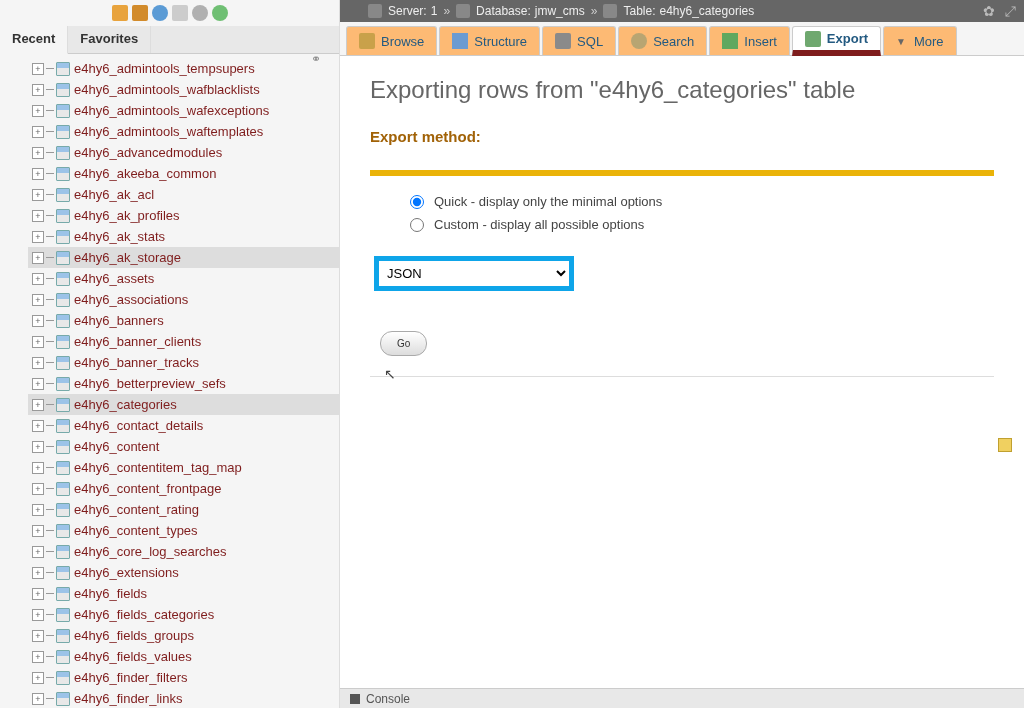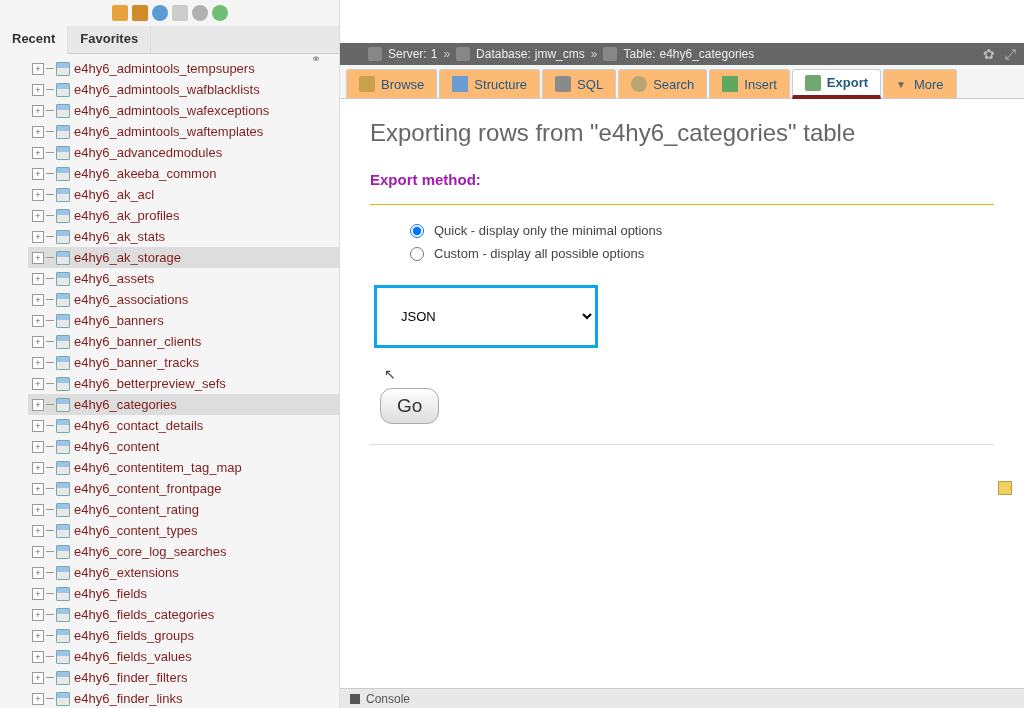--- a/index.html
+++ b/index.html
@@ -30,51 +30,51 @@
 .dash { width: 8px; height: 1px; background: #999; margin-right: 2px; }
 .table-icon { width: 14px; height: 14px; display: inline-block; margin-right: 4px; background: linear-gradient(#9cc3e8 0 40%, #e8e8e8 40% 100%); border: 1px solid #7aa; border-radius: 1px; }
 .tree-label { color: #7f1d1d; font-size: 13px; }
 
 
 .tree::-webkit-scrollbar { width: 12px; }
 .tree::-webkit-scrollbar-track { background: #f0f0f0; }
 .tree::-webkit-scrollbar-thumb { background: #bbb; border-radius: 2px; }
 
 
-.main { flex: 1; display: flex; flex-direction: column; position: relative; margin-top: 43px; }
+.main { flex: 1; display: flex; flex-direction: column; position: relative; }
 
 .collapse-handle { position: absolute; left: 0; top: 0; width: 20px; height: 22px; background: #ccc; color: #666; text-align: center; line-height: 22px; cursor: pointer; font-size: 11px; }
 
 .breadcrumb { height: 22px; background: #666; color: #eee; display: flex; align-items: center; padding: 0 8px 0 28px; font-size: 12px; gap: 4px; position: relative; }
 .breadcrumb .bicon { width: 14px; height: 14px; display: inline-block; background: #888; border-radius: 2px; margin-right: 2px; }
 .breadcrumb .sep { color: #ccc; margin: 0 2px; }
 .breadcrumb-right { position: absolute; right: 8px; display: flex; gap: 10px; }
 .breadcrumb-right span { color: #bbb; cursor: pointer; font-size: 14px; }
 
 .tabs { height: 34px; background: #f5f5f5; border-bottom: 1px solid #ccc; display: flex; align-items: stretch; padding-left: 6px; }
 .tab { display: flex; align-items: center; padding: 0 12px; gap: 6px; border: 1px solid #ccc; border-bottom: none; background: #fdba74; margin: 4px 2px 0 0; border-radius: 3px 3px 0 0; cursor: pointer; font-size: 13px; color: #235a81; }
-.tab.active { background: #fff; border-bottom: 4px solid #7f1d1d; margin-bottom: -1px; font-weight: bold; color: #235a81; }
+.tab.active { background: #fff; border-bottom: 6px solid #7f1d1d; margin-bottom: -1px; font-weight: bold; color: #235a81; }
 .tab .tab-icon { width: 16px; height: 16px; display: inline-block; }
 .ti-browse { background: #c9a14a; border-radius: 2px; }
 .ti-structure { background: #6b9bd1; }
 .ti-sql { background: #8a8a8a; border-radius: 2px; }
 .ti-search { background: #b8a572; border-radius: 50%; }
 .ti-insert { background: #5fa85f; }
 .ti-export { background: #6fa86f; border-radius: 2px; }
 .tab .caret { font-size: 10px; color: #666; margin-right: 2px; }
 
 .content { padding: 20px 30px; flex: 1; overflow: auto; }
 h2 { font-size: 24px; font-weight: normal; color: #666; margin-bottom: 24px; }
 fieldset { border: none; margin-bottom: 20px; }
-legend { font-size: 15px; font-weight: bold; color: #a21caf; padding-bottom: 16px; border-bottom: 1px solid #eab308; width: 100%; margin-bottom: 14px; }
+legend { font-size: 15px; font-weight: bold; color: #a16207; padding-bottom: 25px; border-bottom: 6px solid #eab308; width: 100%; margin-bottom: 14px; }
 .radio-row { display: flex; align-items: flex-end; gap: 10px; padding: 4px 0 4px 40px; }
 .radio-row input[type="radio"] { width: 14px; height: 14px; cursor: pointer; }
 .radio-row label { cursor: pointer; color: #444; }
-select { width: 224px; padding: 20px; font-size: 13px; border: 3px solid #0ea5e9; background: #fff; cursor: pointer; margin-left: 4px; }
-.go-btn { margin-top: 20px; margin-left: 10px; padding: 6px 16px; background: linear-gradient(#fff, #ddd); border: 1px solid #aaa; border-radius: 12px; cursor: pointer; font-size: 19px; color: #333; }
+select { width: 200px; padding: 4px; font-size: 13px; border: 5px solid #0ea5e9; background: #fff; cursor: pointer; margin-left: 4px; }
+.go-btn { margin-top: 20px; margin-left: 10px; padding: 6px 16px; background: linear-gradient(#fff, #ddd); border: 1px solid #aaa; border-radius: 12px; cursor: pointer; font-size: 10px; color: #333; }
 
 .bookmark-icon { position: absolute; right: 12px; top: 438px; width: 14px; height: 14px; background: #f0d060; border: 1px solid #c0a030; cursor: pointer; }
 hr.divider { border: none; border-top: 1px solid #ddd; margin: 20px 0 0 0; }
 
 .console-bar { position: absolute; bottom: 0; left: 0; right: 0; height: 20px; background: #e8e8e8; border-top: 1px solid #ccc; display: flex; align-items: center; padding: 0 10px; gap: 6px; font-size: 12px; color: #555; cursor: pointer; }
 .console-icon { width: 10px; height: 10px; background: #555; display: inline-block; }
 
 .cursor { position: absolute; left: 384px; top: 366px; font-size: 14px; pointer-events: none; z-index: 100; }
 </style>
 </head>

